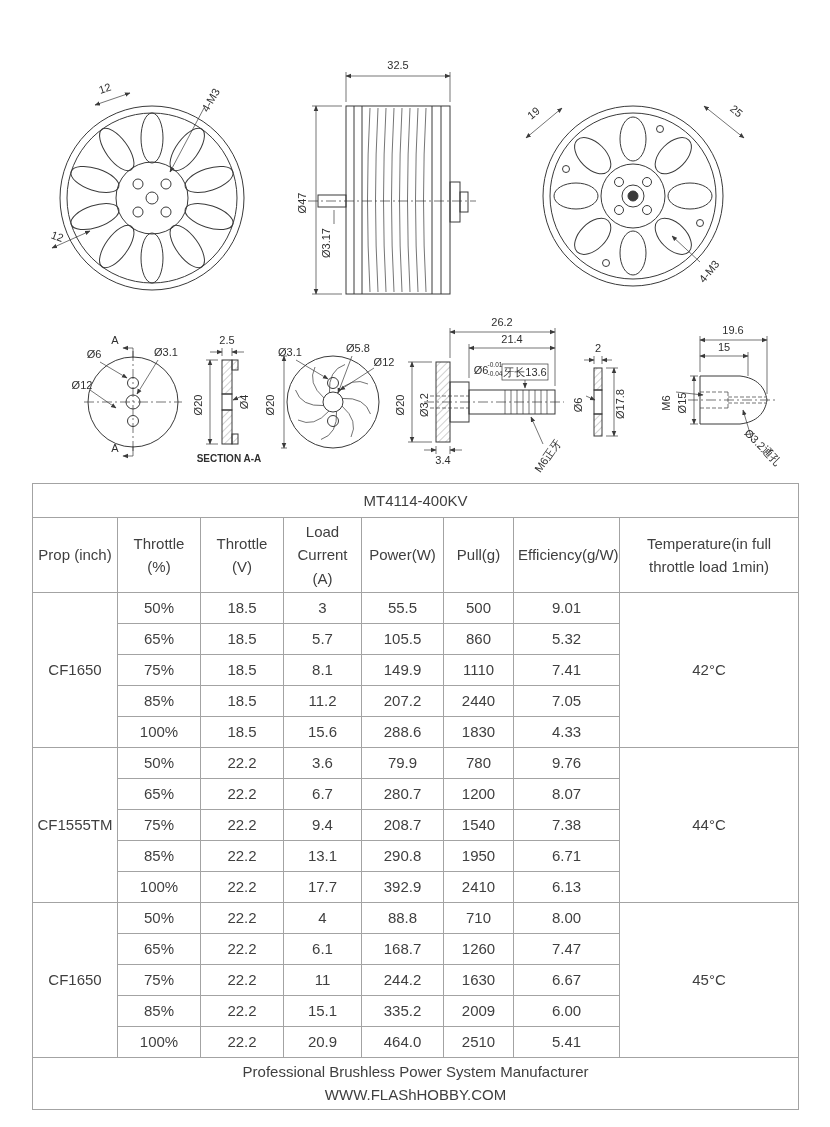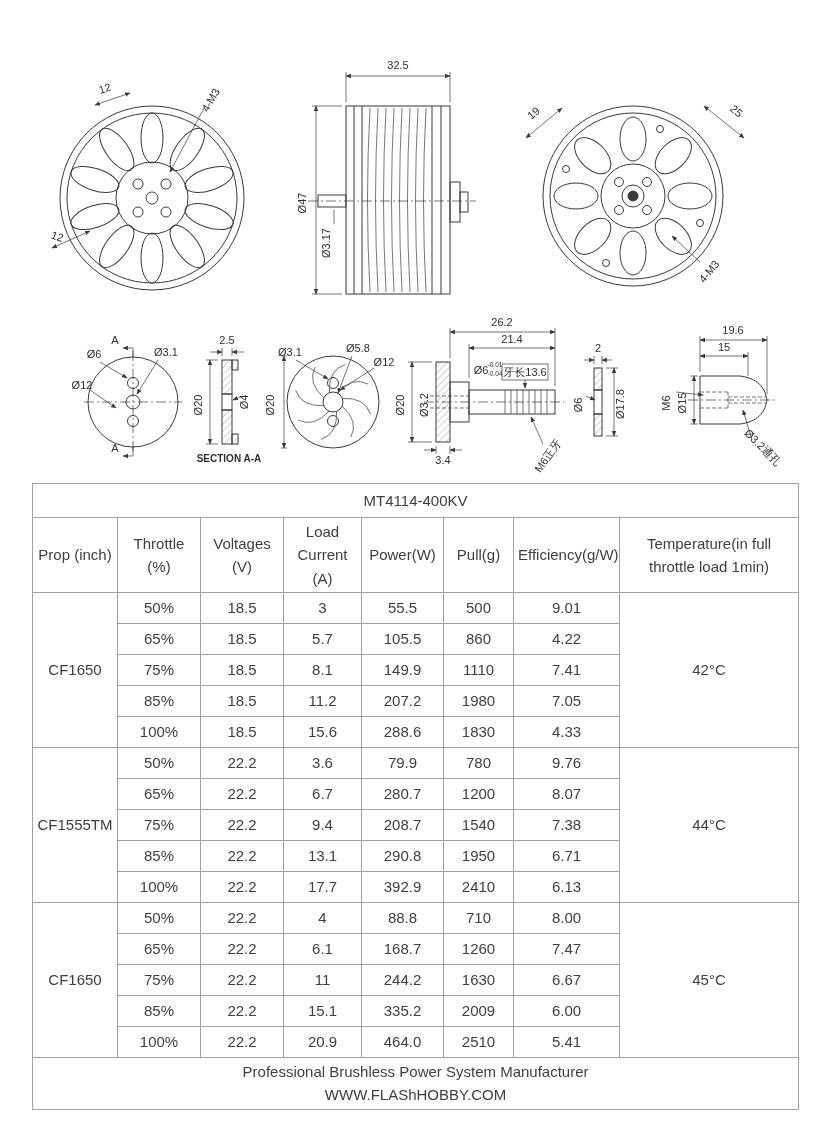--- a/index.html
+++ b/index.html
@@ -312,21 +312,21 @@
         <col style="width:106px">
         <col style="width:179px">
     </colgroup>
     <thead>
       <tr class="title-row">
         <th colspan="8">MT4114-400KV</th>
       </tr>
       <tr class="head-row">
         <th>Prop (inch)</th>
         <th>Throttle (%)</th>
-        <th>Voltages (V)</th>
+        <th>Throttle (V)</th>
         <th>Load Current (A)</th>
         <th>Power(W)</th>
         <th>Pull(g)</th>
         <th>Efficiency(g/W)</th>
         <th>Temperature(in full throttle load 1min)</th>
       </tr>
     </thead>
     <tbody>
 
       <tr class="data-row">
@@ -338,36 +338,36 @@
         <td>500</td>
         <td>9.01</td>
         <td rowspan="5">42°C</td>
       </tr>
       <tr class="data-row">
         <td>65%</td>
         <td>18.5</td>
         <td>5.7</td>
         <td>105.5</td>
         <td>860</td>
-        <td>4.22</td>
+        <td>5.32</td>
       </tr>
       <tr class="data-row">
         <td>75%</td>
         <td>18.5</td>
         <td>8.1</td>
         <td>149.9</td>
         <td>1110</td>
         <td>7.41</td>
       </tr>
       <tr class="data-row">
         <td>85%</td>
         <td>18.5</td>
         <td>11.2</td>
         <td>207.2</td>
-        <td>1980</td>
+        <td>2440</td>
         <td>7.05</td>
       </tr>
       <tr class="data-row">
         <td>100%</td>
         <td>18.5</td>
         <td>15.6</td>
         <td>288.6</td>
         <td>1830</td>
         <td>4.33</td>
       </tr>

